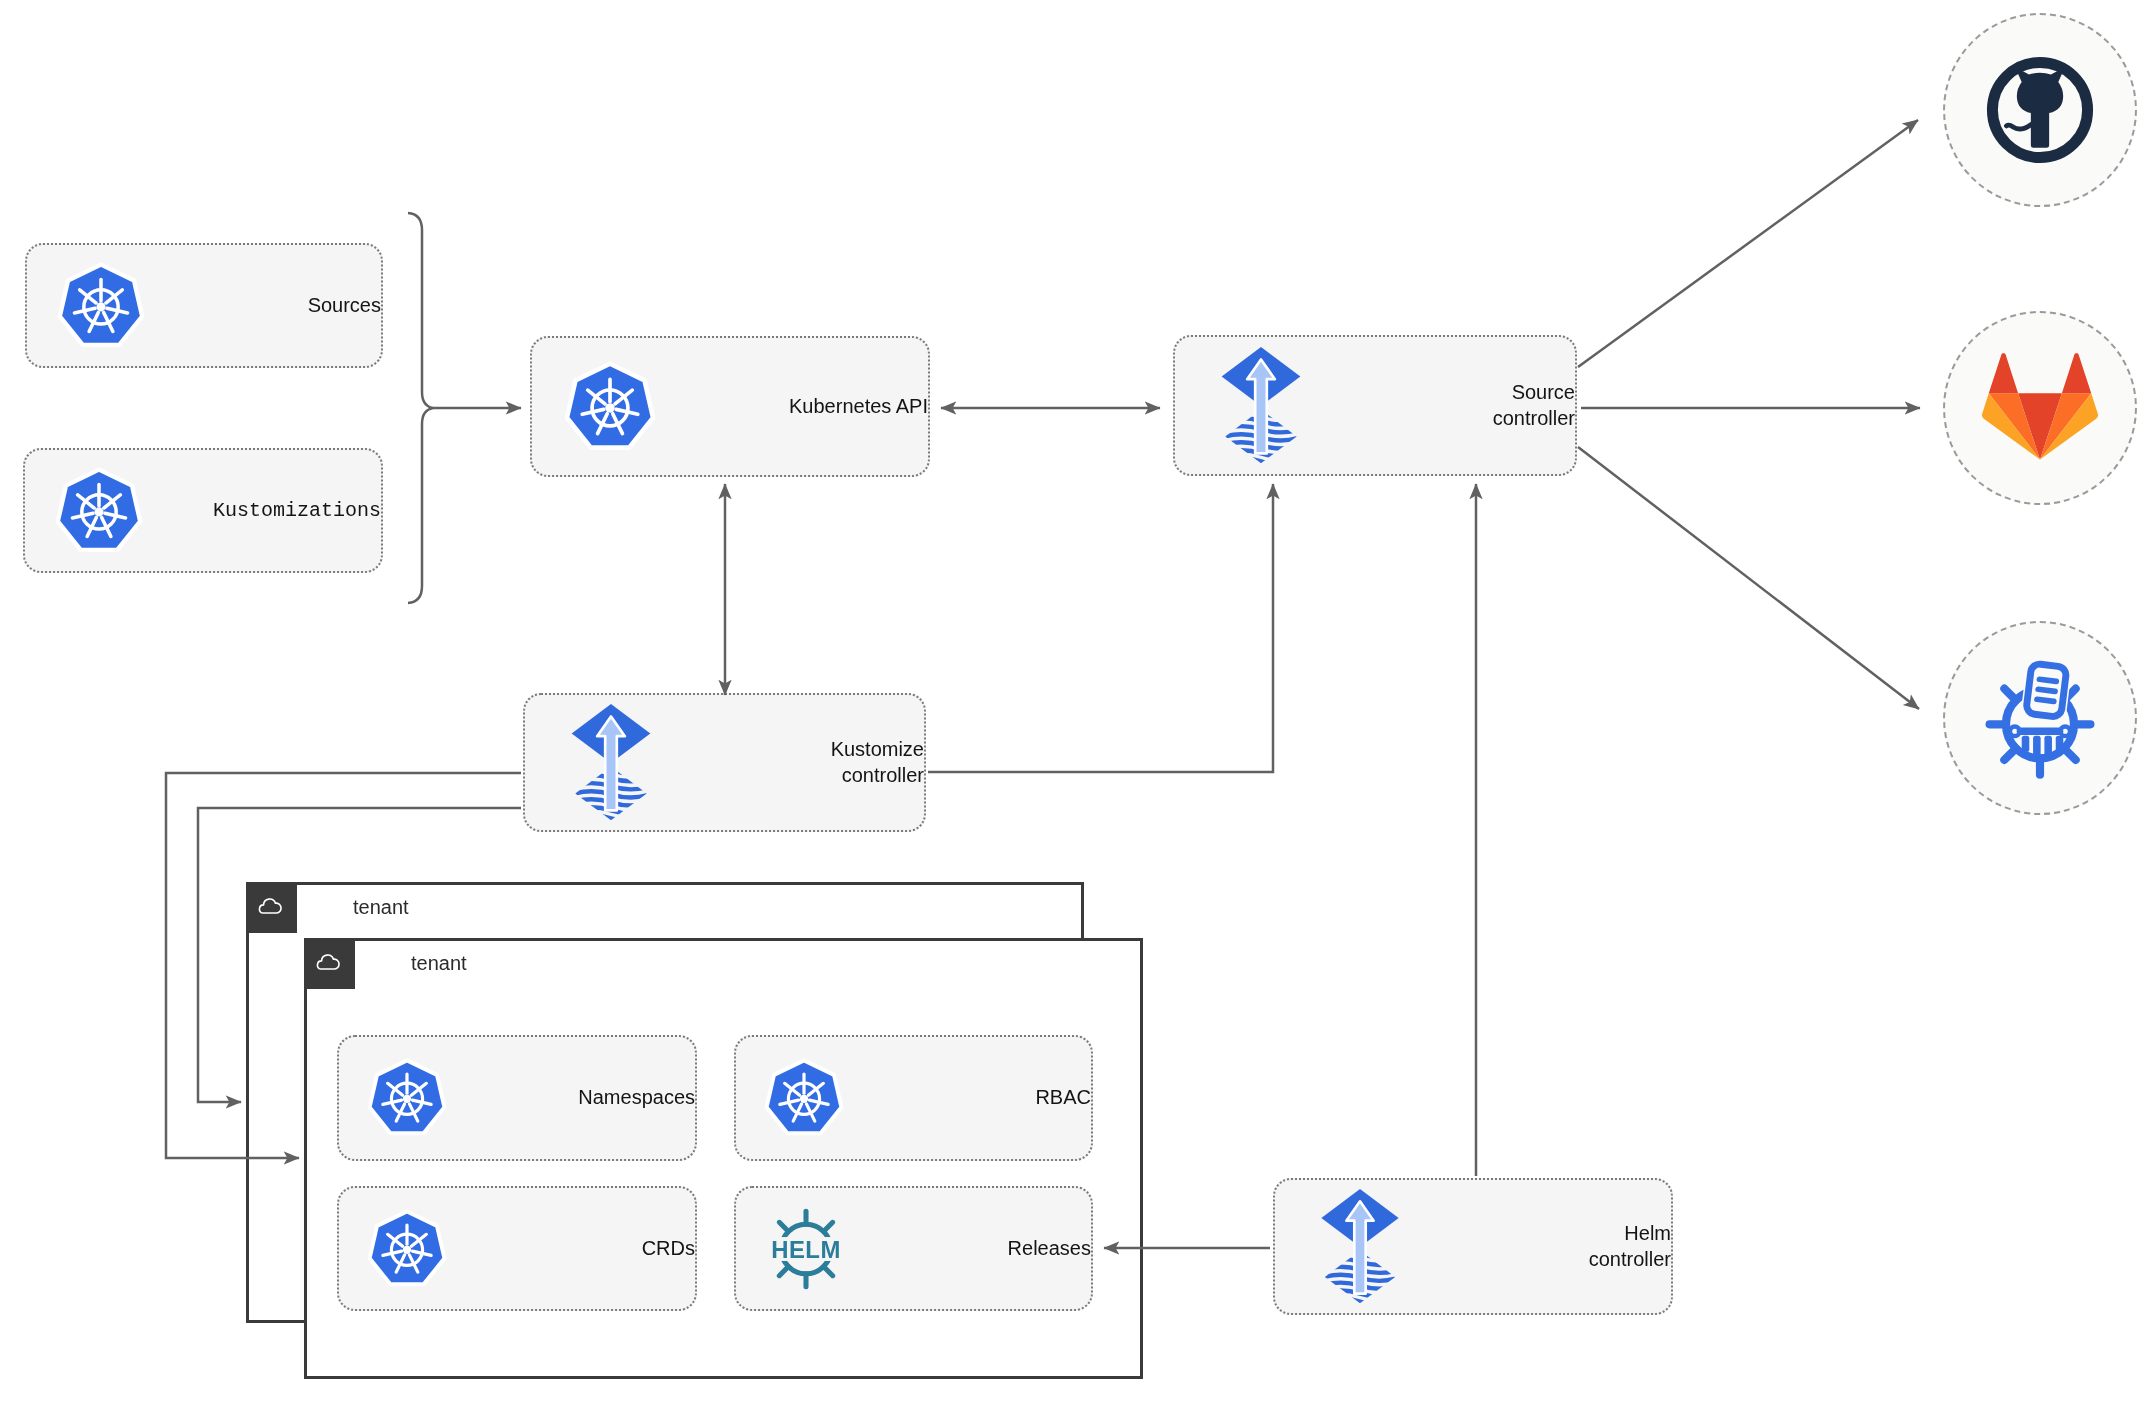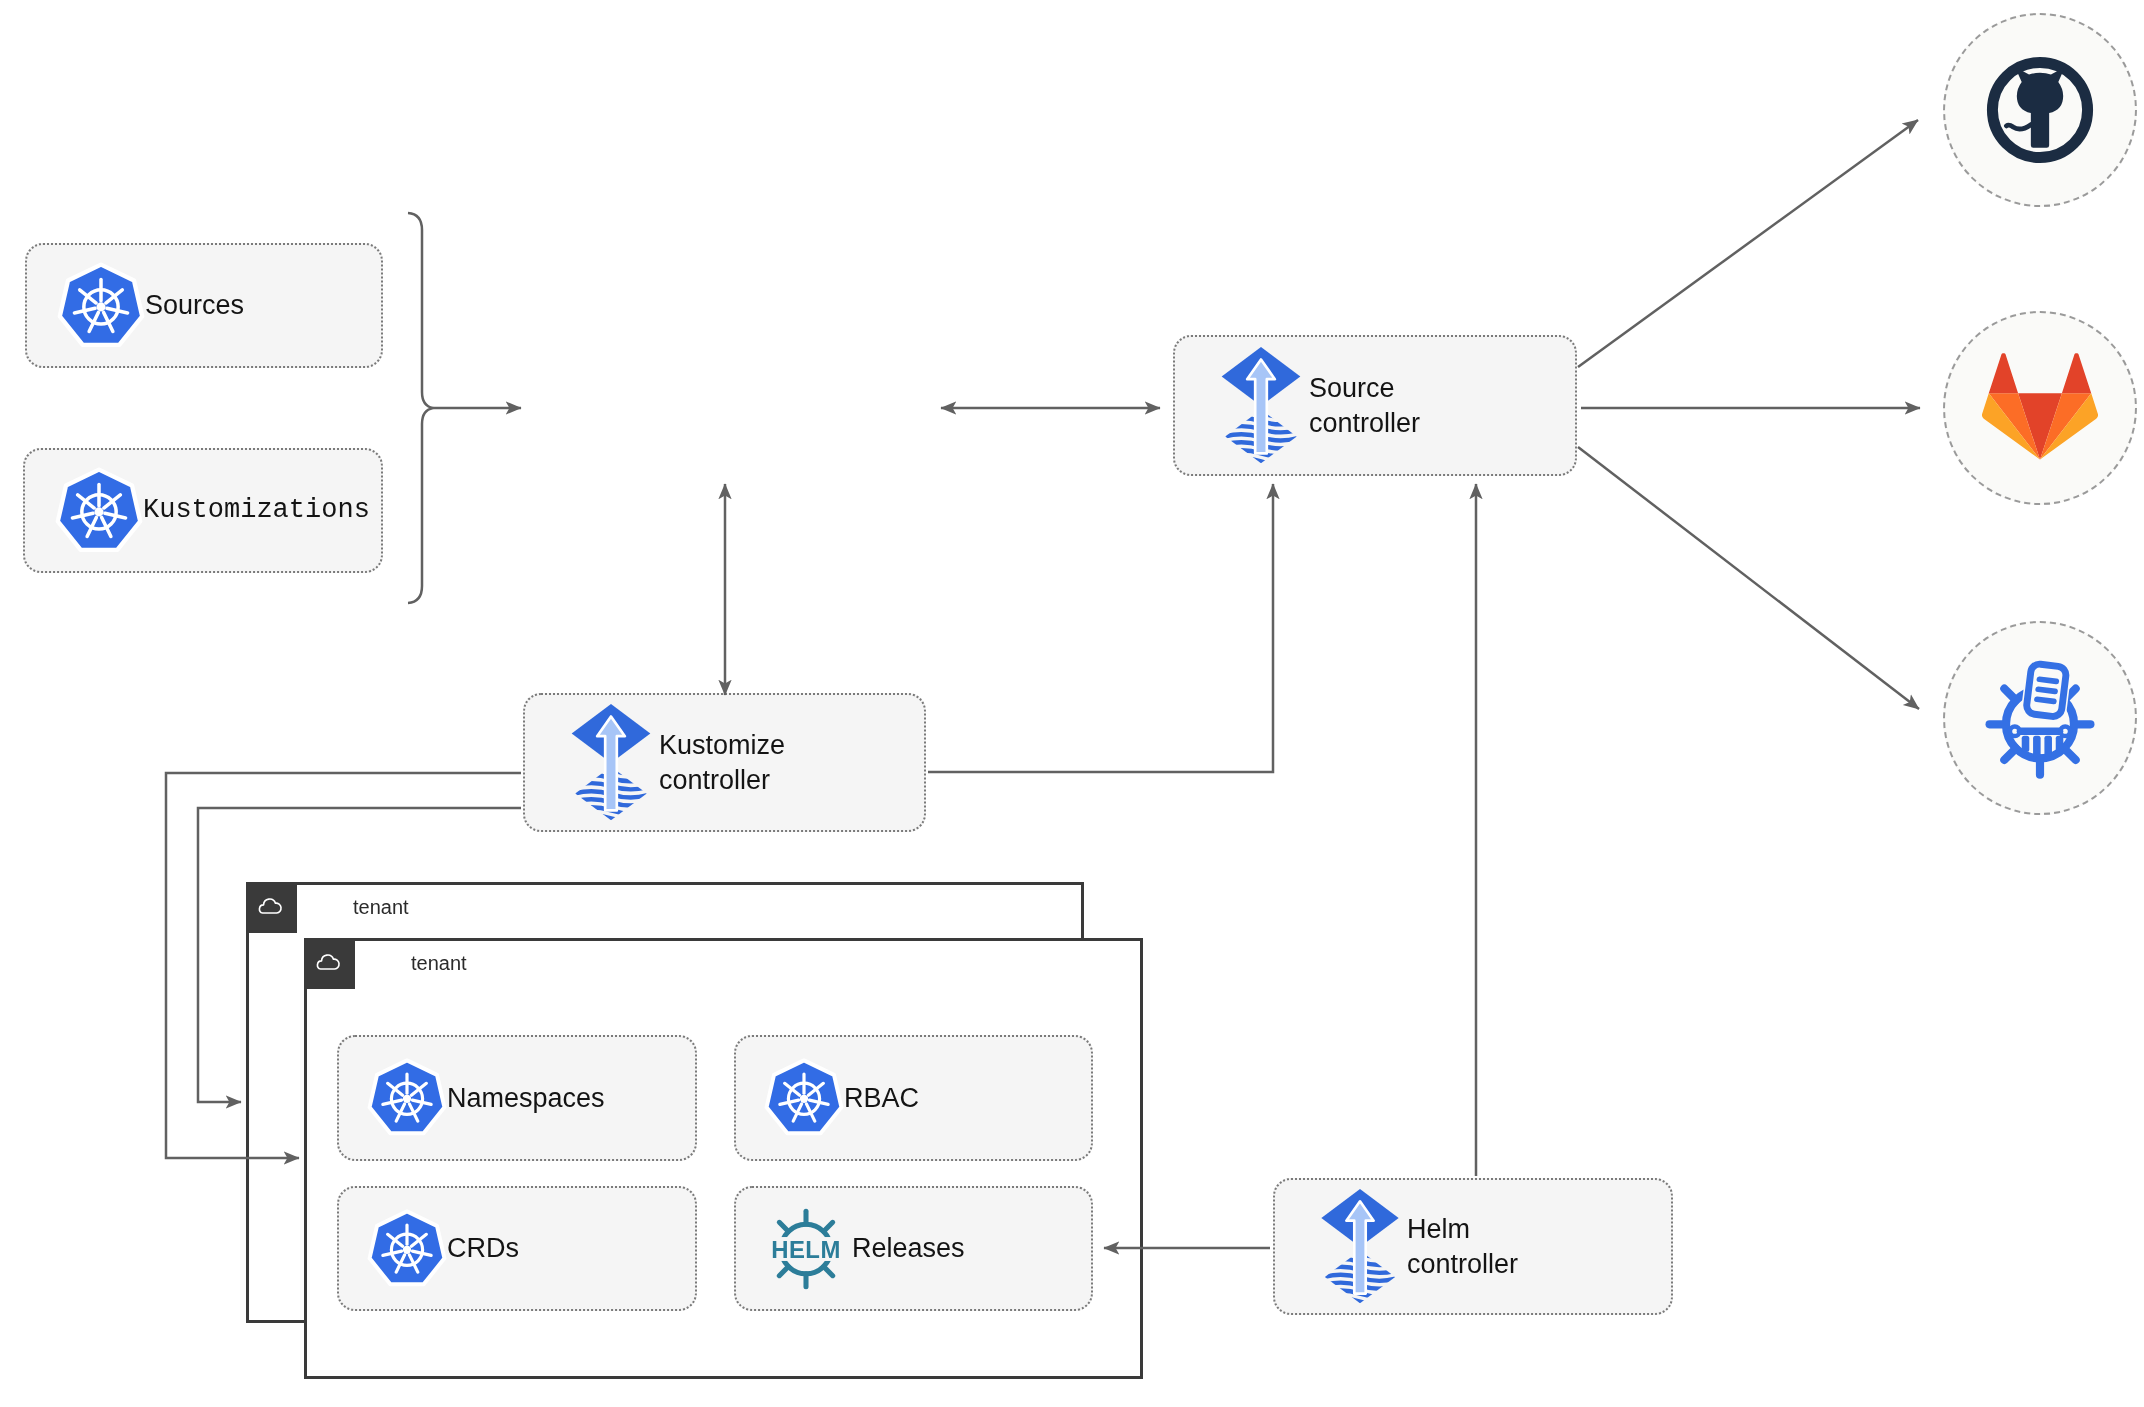--- a/index.html
+++ b/index.html
@@ -3,21 +3,21 @@
 <meta charset="utf-8">
 <style>
   html,body{margin:0;padding:0;background:#ffffff;}
   .canvas{position:relative;width:2144px;height:1407px;background:#ffffff;
           font-family:"Liberation Sans",sans-serif;overflow:hidden;}
   svg{overflow:visible;display:block;}
 
   
   .node{position:absolute;background:#F5F5F5;border:2px dotted #7a7a7a;border-radius:18px;
         box-sizing:border-box;display:flex;align-items:center;}
-  .node .nlabel{flex:1;text-align:left;font-size:27px;color:#141414;
+  .node .nlabel{flex:1;text-align:right;font-size:20px;color:#141414;
                 white-space:pre-line;line-height:1.28;}
   .iwrap{flex:none;display:flex;align-items:center;justify-content:center;}
 
   
   .tenant{position:absolute;background:#ffffff;border:3px solid #3A3A3A;box-sizing:border-box;}
   .tenant-head{position:absolute;left:-3px;top:-3px;width:51px;height:51px;background:#3A3A3A;
                display:flex;align-items:center;justify-content:center;}
   .tenant-label{position:absolute;left:62px;top:-3px;height:51px;line-height:51px;
                 font-size:20px;color:#2b2b2b;margin-left:42px;}
 
@@ -203,20 +203,28 @@
 
   <div class="node z12" style="left:23px;top:448px;width:360px;height:125px;font-family:Liberation Mono, monospace;">
     <span class="iwrap" style="margin-left:30px;">
       <svg width="88" height="88">
           <use href="#sym-k8s" xlink:href="#sym-k8s"></use>
         </svg>
       </span>
     <span class="nlabel">Kustomizations</span>
   </div>
 
+  <div class="node z12" style="left:530px;top:336px;width:400px;height:141px;">
+    <span class="iwrap" style="margin-left:32px;">
+      <svg width="92" height="92">
+          <use href="#sym-k8s" xlink:href="#sym-k8s"></use>
+        </svg>
+      </span>
+    <span class="nlabel">Kubernetes API</span>
+  </div>
 
   <div class="node z12" style="left:1173px;top:335px;width:404px;height:141px;">
     <span class="iwrap" style="margin-left:38px;">
       <svg width="96" height="118" viewBox="0 0 100 132">
           <use href="#sym-flux" xlink:href="#sym-flux"></use>
         </svg>
       </span>
     <span class="nlabel">Source
 controller</span>
   </div>

